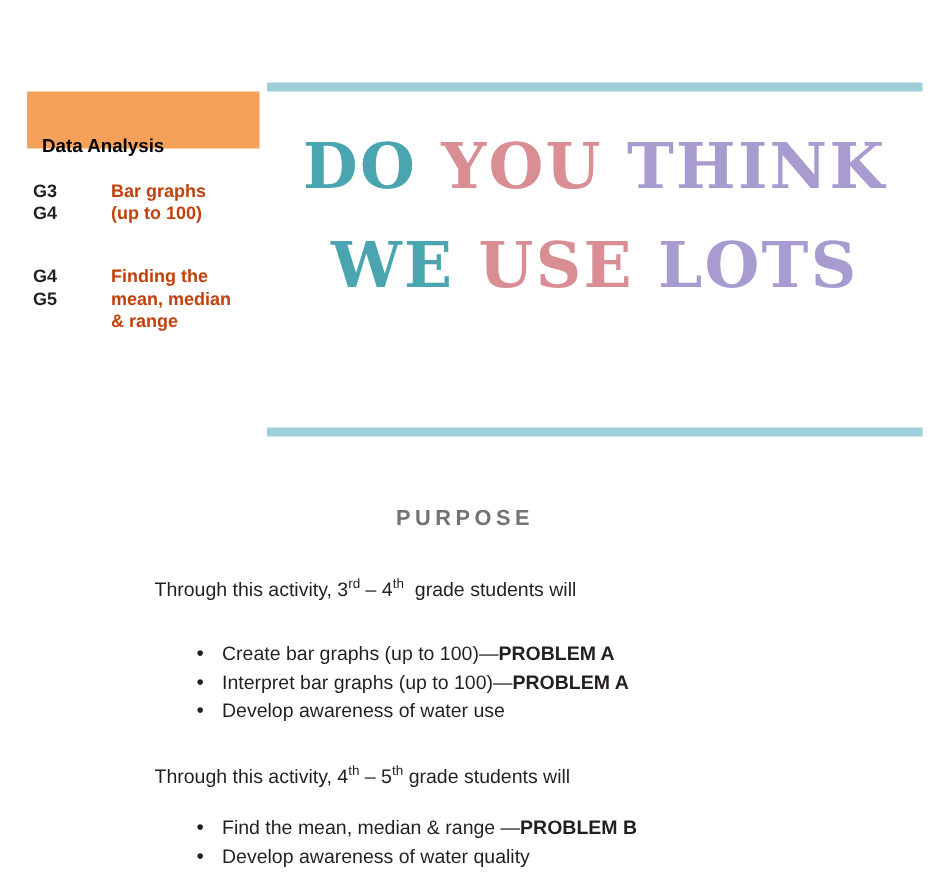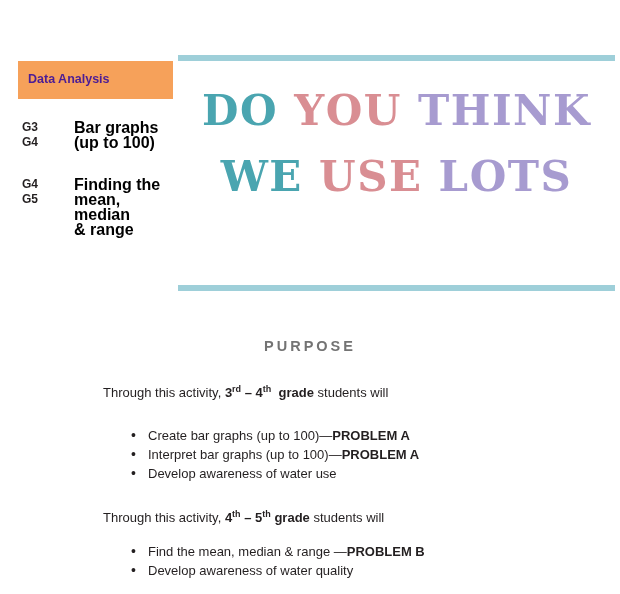--- a/index.html
+++ b/index.html
@@ -40,24 +40,24 @@
     left: 18px;
     top: 61px;
     width: 155px;
     height: 38px;
     background: #f6a15a;
     box-sizing: border-box;
   }
   #category-badge-label {
     position: absolute;
     left: 10px;
-    top: 11px;
+    top: 29px;
     font-size: 12.5px;
     font-weight: bold;
-    color: #4c1d95;
+    color: #000000;
   }
 
   .standard-row {
     position: absolute;
     left: 22px;
     width: 150px;
   }
   #standard-row-0 { top: 120px; }
   #standard-row-1 { top: 177px; }
 
@@ -69,24 +69,24 @@
     font-size: 12px;
     font-weight: bold;
     line-height: 15px;
     color: #231f20;
   }
   .standard-desc {
     position: absolute;
     left: 52px;
     top: 0;
     width: 100px;
-    font-size: 16px;
+    font-size: 12px;
     font-weight: bold;
     line-height: 15px;
-    color: #000000;
+    color: #c2410c;
   }
 
   
   #title-block {
     position: absolute;
     left: 178px;
     top: 0;
     width: 442px;
   }
   .title-rule {
@@ -131,21 +131,21 @@
   }
 
   .purpose-lead {
     position: absolute;
     left: 103px;
     font-size: 13px;
     color: #231f20;
   }
   #purpose-lead-0 { top: 384px; }
   #purpose-lead-1 { top: 509px; }
-  .purpose-lead b { font-weight: bold; text-align: center; }
+  .purpose-lead b { font-weight: normal; text-align: center; }
   .purpose-lead sup { font-size: 9px; vertical-align: super; }
 
   .bullet-list {
     position: absolute;
     left: 131px;
     margin: 0;
     padding: 0;
     list-style: none;
   }
   #bullet-list-0 { top: 426px; }

